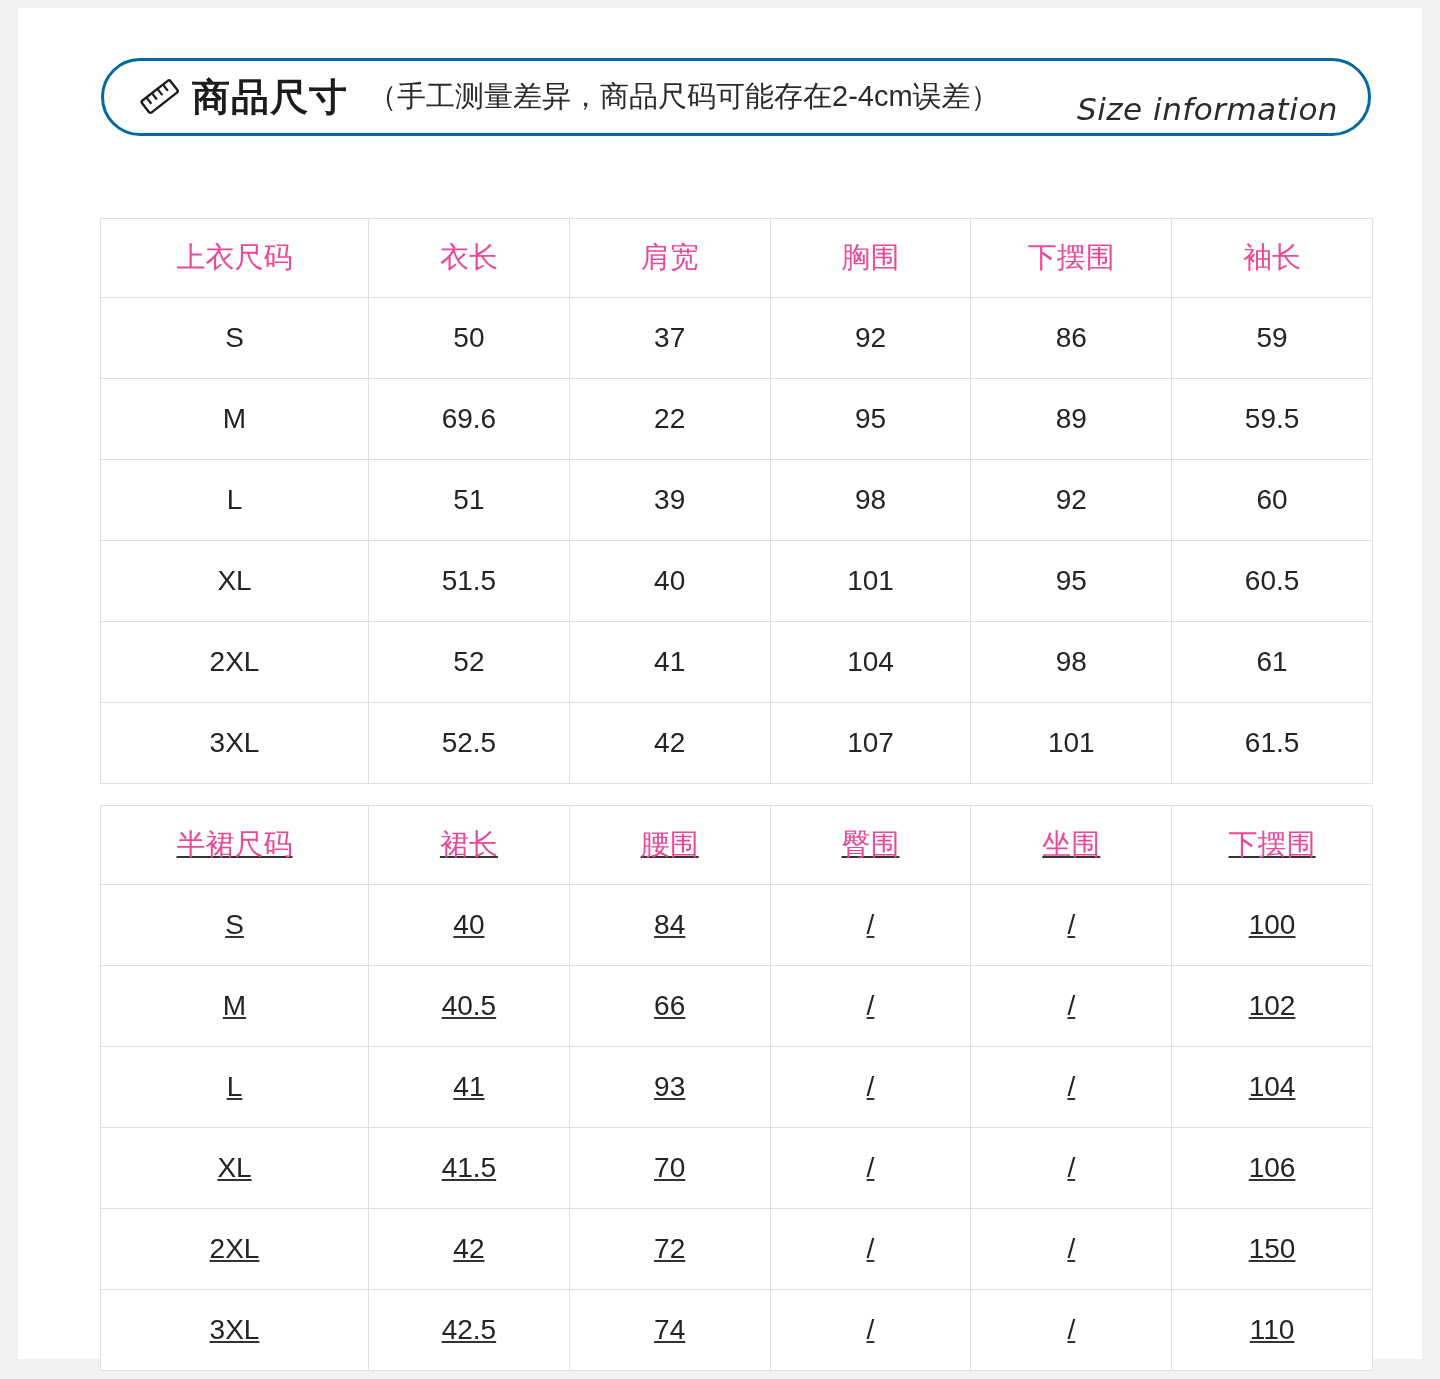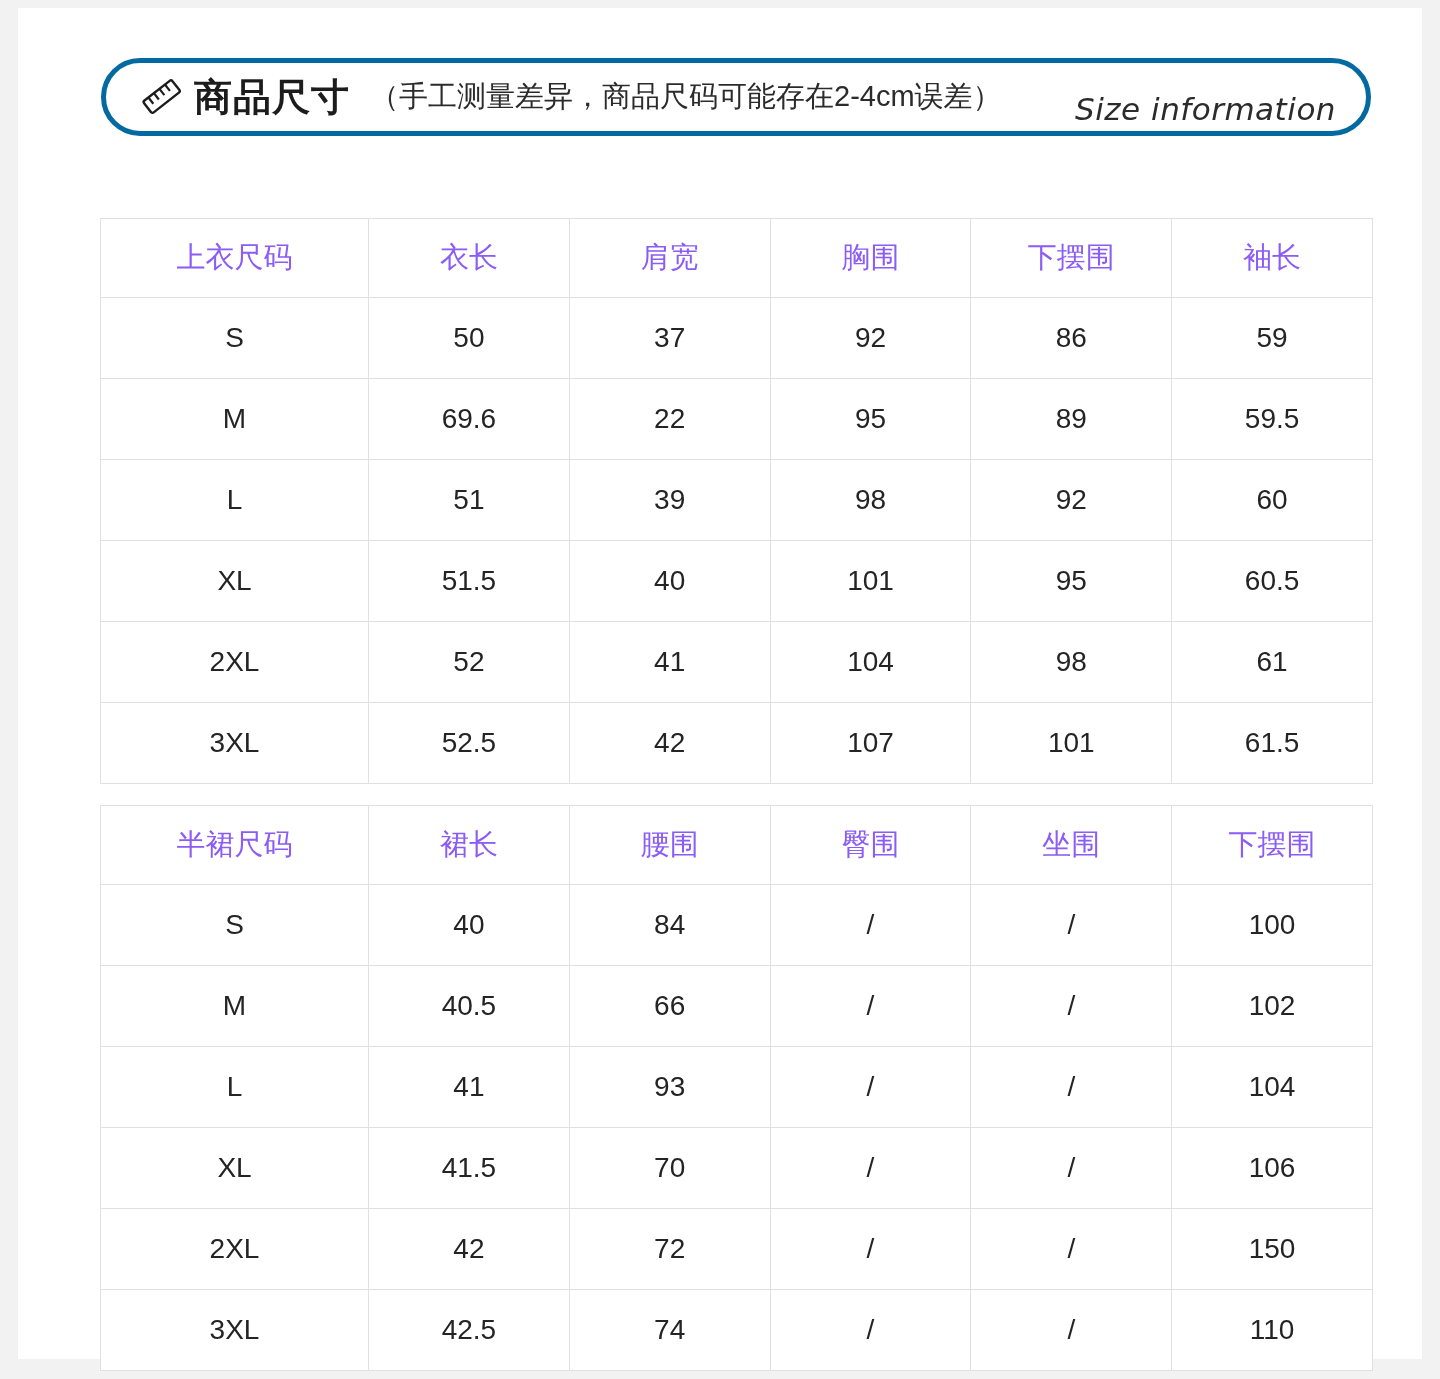--- a/index.html
+++ b/index.html
@@ -56,21 +56,21 @@
     background: #ffffff;
   }
 
   
   .header-pill {
     position: absolute;
     left: 83px;
     top: 50px;
     width: 1270px;
     height: 78px;
-    border: 5px solid #0369a1;
+    border: 3px solid #0369a1;
     border-radius: 39px;
     box-sizing: border-box;
     display: flex;
     align-items: center;
     padding-left: 34px;
     padding-right: 30px;
   }
   .ruler-icon {
     width: 44px;
     height: 40px;
@@ -118,34 +118,34 @@
   table.size-table td, table.size-table th {
     border: 1px solid #e0e0e0;
     text-align: center;
     font-weight: normal;
     color: #242424;
     font-family: "Liberation Sans", sans-serif;
   }
   table.size-table thead th {
     height: 76px;
     font-size: 29px;
-    color: #8b5cf6;
+    color: #ec4899;
   }
   table.size-table tbody td {
     height: 78px;
     font-size: 28px;
   }
   table.size-table tbody td.size-col {
     font-size: 28px;
   }
   .col-size { width: 268px; }
   .col-rest { width: 200.8px; }
 
   #table-top { top: 210px; }
-  #table-bottom { top: 797px; }
+  #table-bottom { top: 797px; text-decoration: underline; }
 </style>
 </head>
 <body>
 
 <div class="page">
   <div class="edge-left"></div>
   <div class="edge-right"></div>
   <div class="edge-top"></div>
   <div class="edge-bottom"></div>
 

